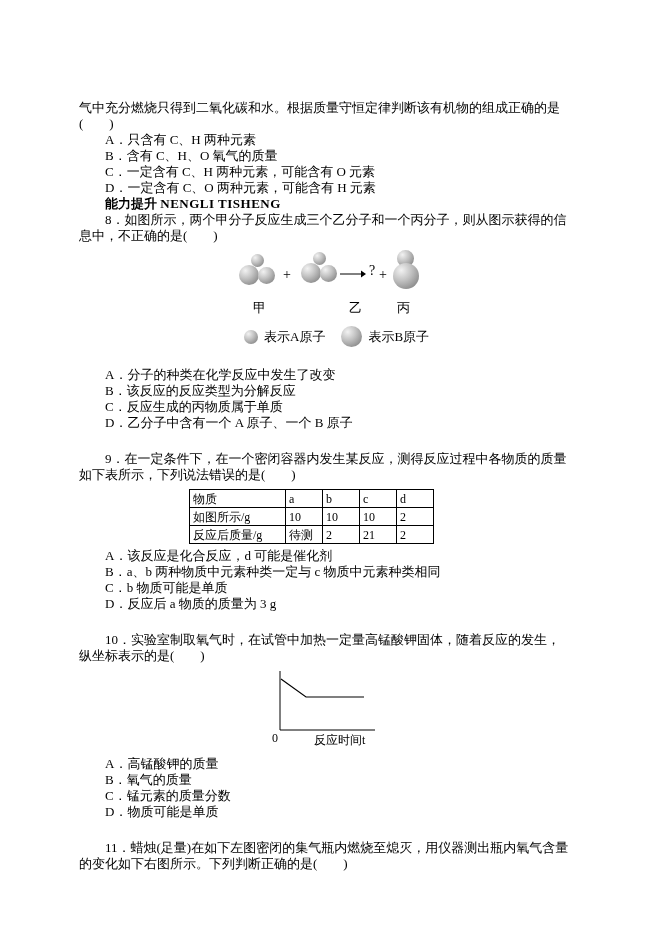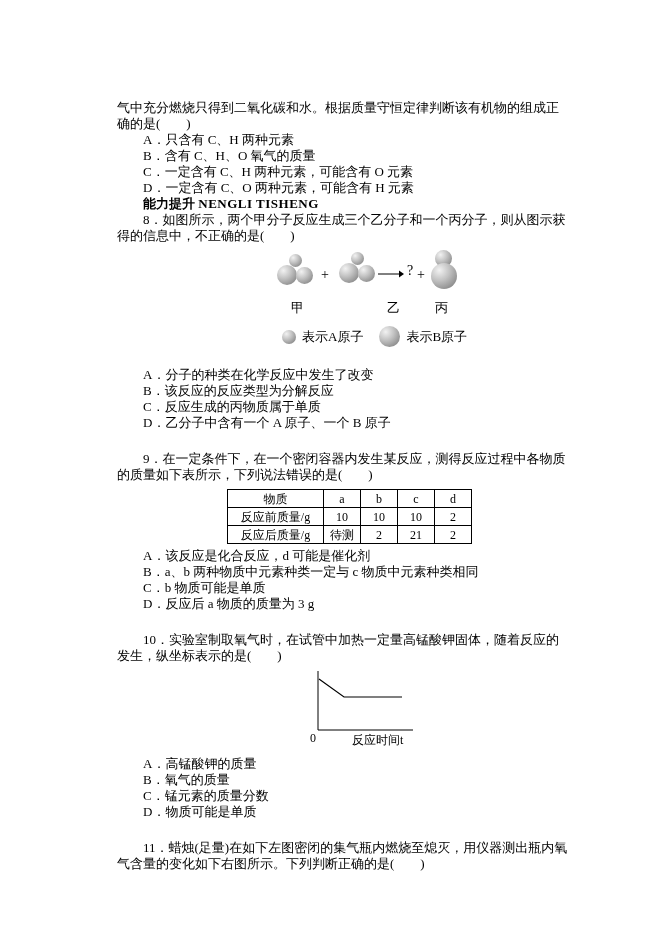--- a/index.html
+++ b/index.html
@@ -1,20 +1,20 @@
 <!DOCTYPE html>
 <html><head>
 <meta charset="utf-8">
 <style>
   * { margin:0; padding:0; box-sizing:border-box; }
   html,body { background:#888; }
   body { width:661px; margin:0 auto; font-family:"Liberation Serif","DejaVu Serif",serif; }
   .sheet {
     position:relative; width:661px; height:935px; background:#fff;
-    padding:100px 92px 0 117px; color:#000;
+    padding:100px 92px 0 79px; color:#000;
     font-size:13px; line-height:16px;
   }
   .para { text-indent:2em; }
   .cont { text-indent:0; }
   .option { margin-left:2em; }
   .section { margin-left:2em; font-weight:bold; }
   .section .en { letter-spacing:0.5px; }
 
   
   .diagram { margin-top:6px; }
@@ -27,21 +27,21 @@
   .mol-label { position:absolute; top:50px; font-size:13px; }
   .legend { display:flex; align-items:center; margin:10px 0 20px 165px; }
   .legend .spL {
     display:inline-block; border-radius:50%;
     background:radial-gradient(circle at 32% 28%, #f2f2f2 0%, #c2c2c2 40%, #8f8f8f 78%, #707070 100%);
   }
   .legend span.txt { margin:0 16px 0 6px; }
 
   
   .qtable { border-collapse:collapse; margin:6px 0 4px 110px; font-size:12px; }
-  .qtable td { border:1px solid #000; text-align:center; height:18px; padding:0 3px; }
+  .qtable td { border:1px solid #000; height:18px; padding:0 3px; }
   .qtable td.head { width:96px; }
   .qtable td.val { width:37px; }
 
   
   .graph { margin:4px 0 2px 193px; }
   .graph svg text { font-family:"Liberation Serif","DejaVu Serif",serif; }
 
   .gap-s { margin-top:20px; }
 </style>
 </head>
@@ -112,21 +112,21 @@
   <table class="qtable">
     <tbody>
         <tr>
       <td class="head">物质</td>
       <td class="val">a</td>
       <td class="val">b</td>
       <td class="val">c</td>
       <td class="val">d</td>
     </tr>
     <tr>
-      <td class="head">反应前质量/g</td>
+      <td class="head">如图所示/g</td>
       <td class="val">10</td>
       <td class="val">10</td>
       <td class="val">10</td>
       <td class="val">2</td>
     </tr>
     <tr>
       <td class="head">反应后质量/g</td>
       <td class="val">待测</td>
       <td class="val">2</td>
       <td class="val">21</td>

